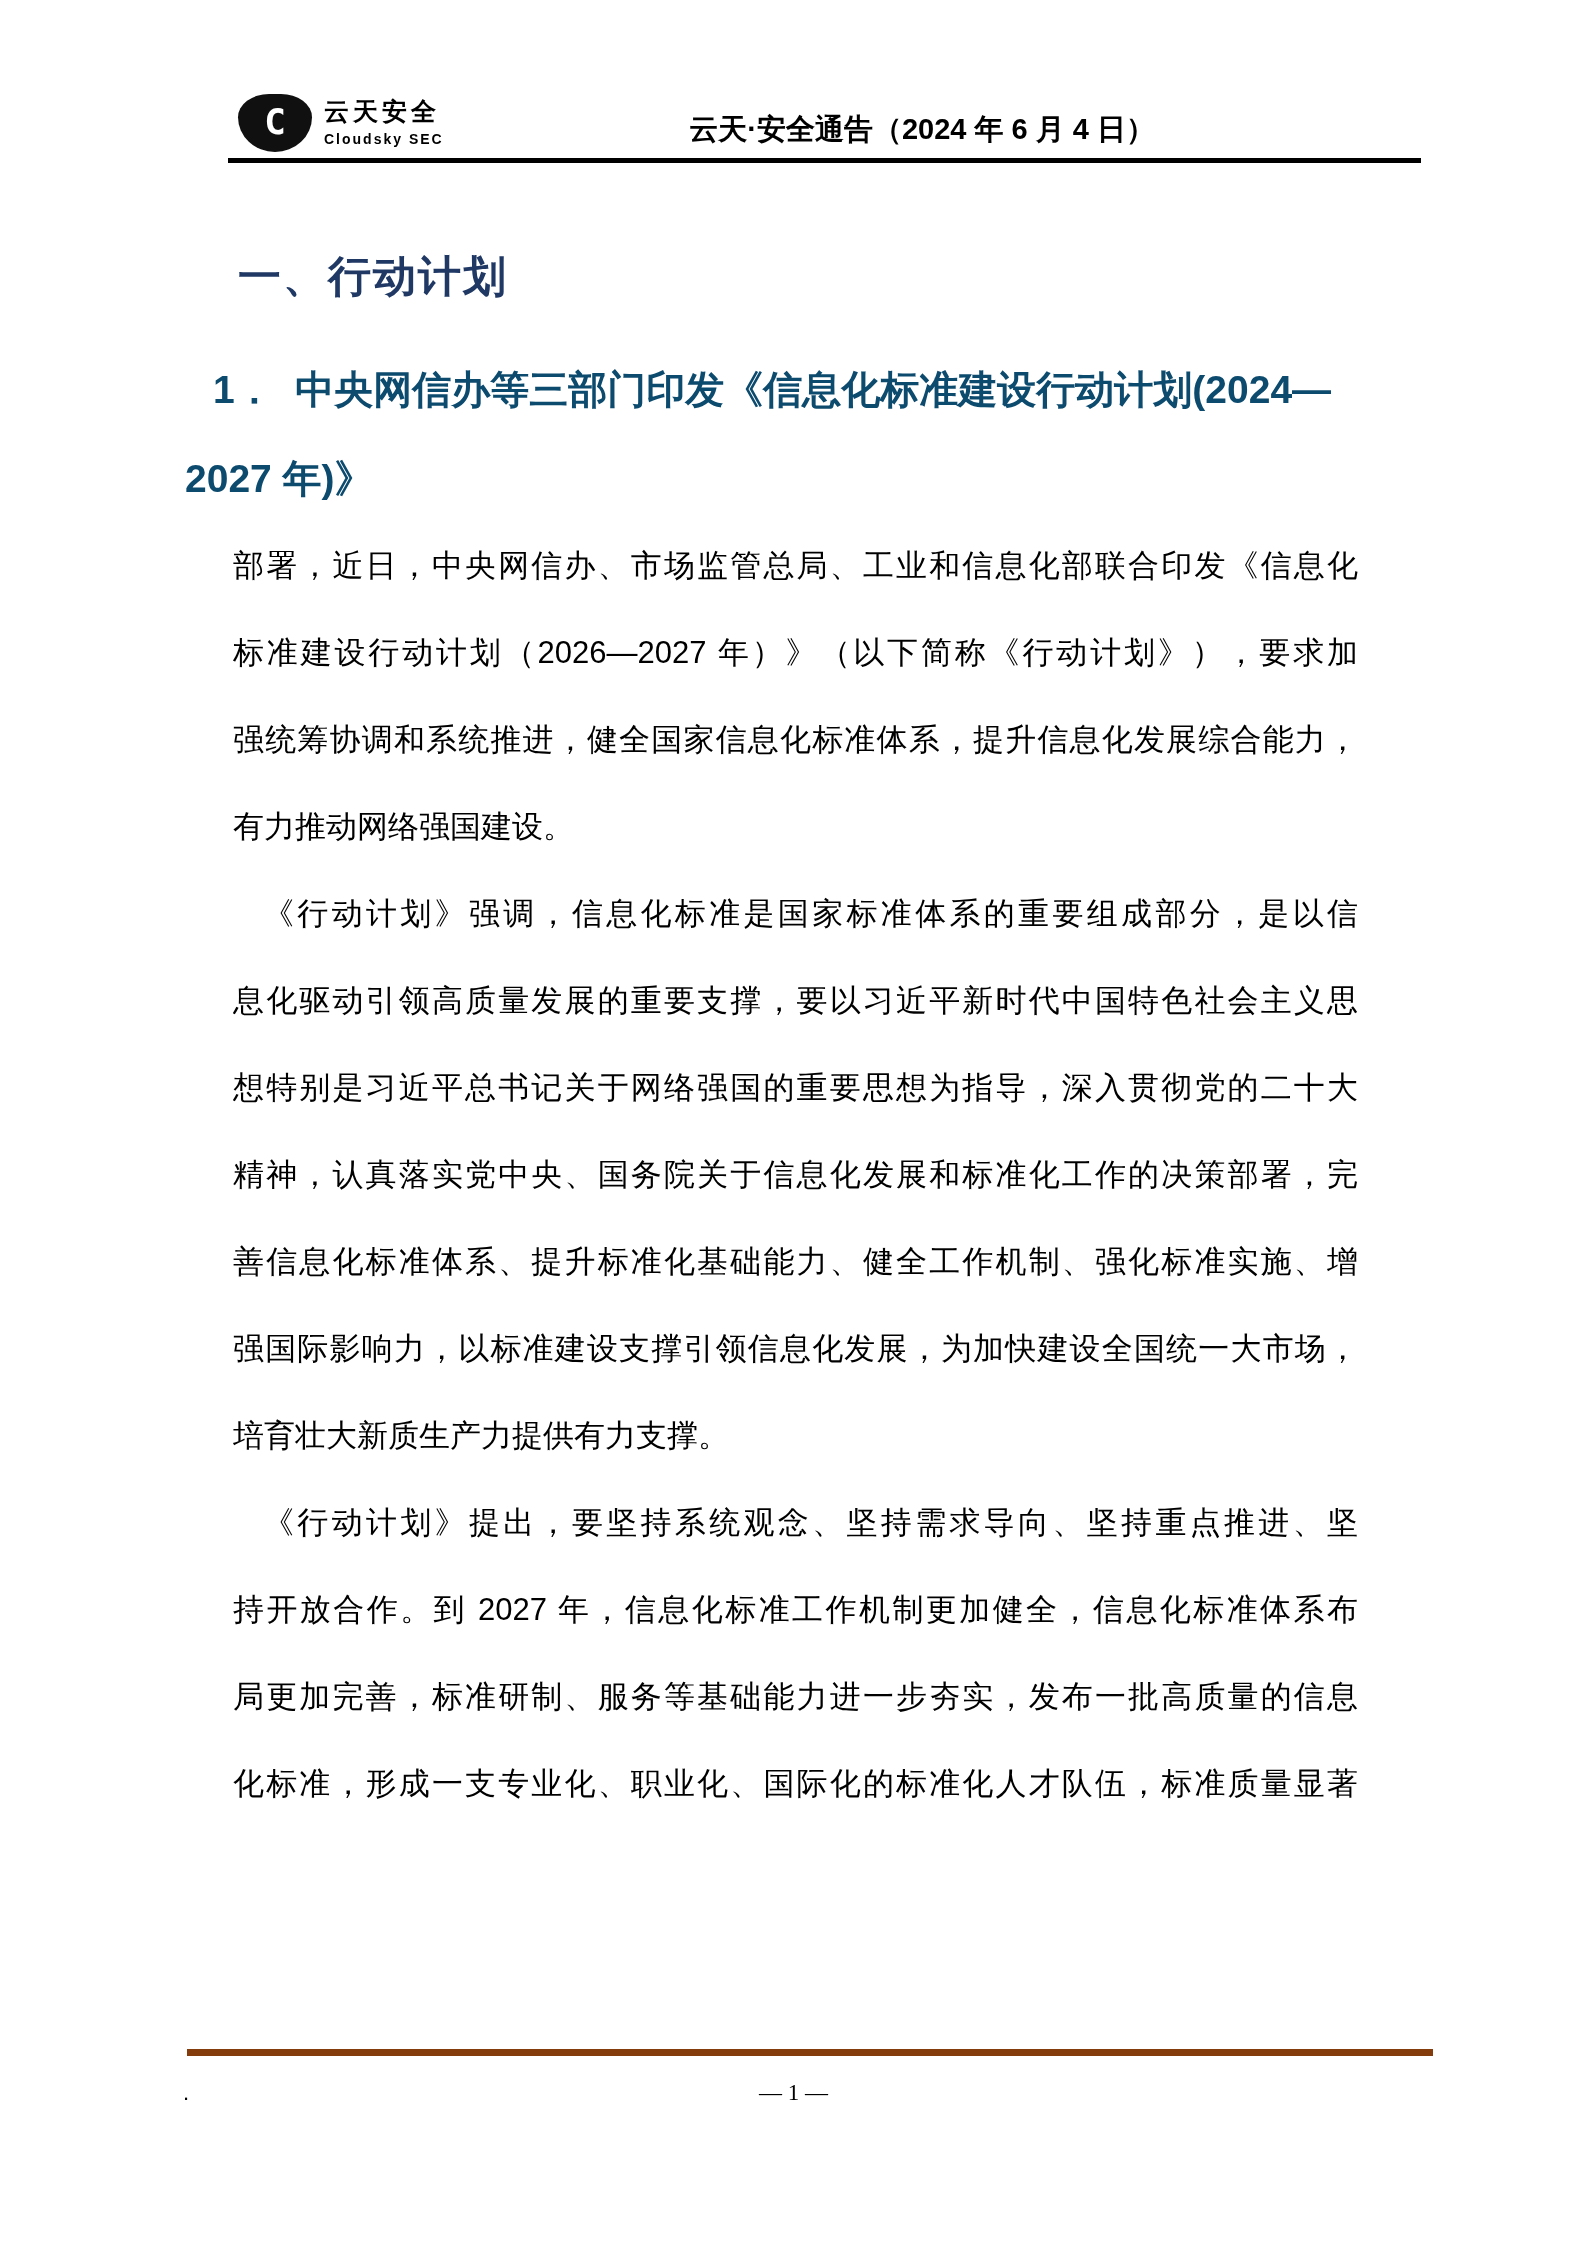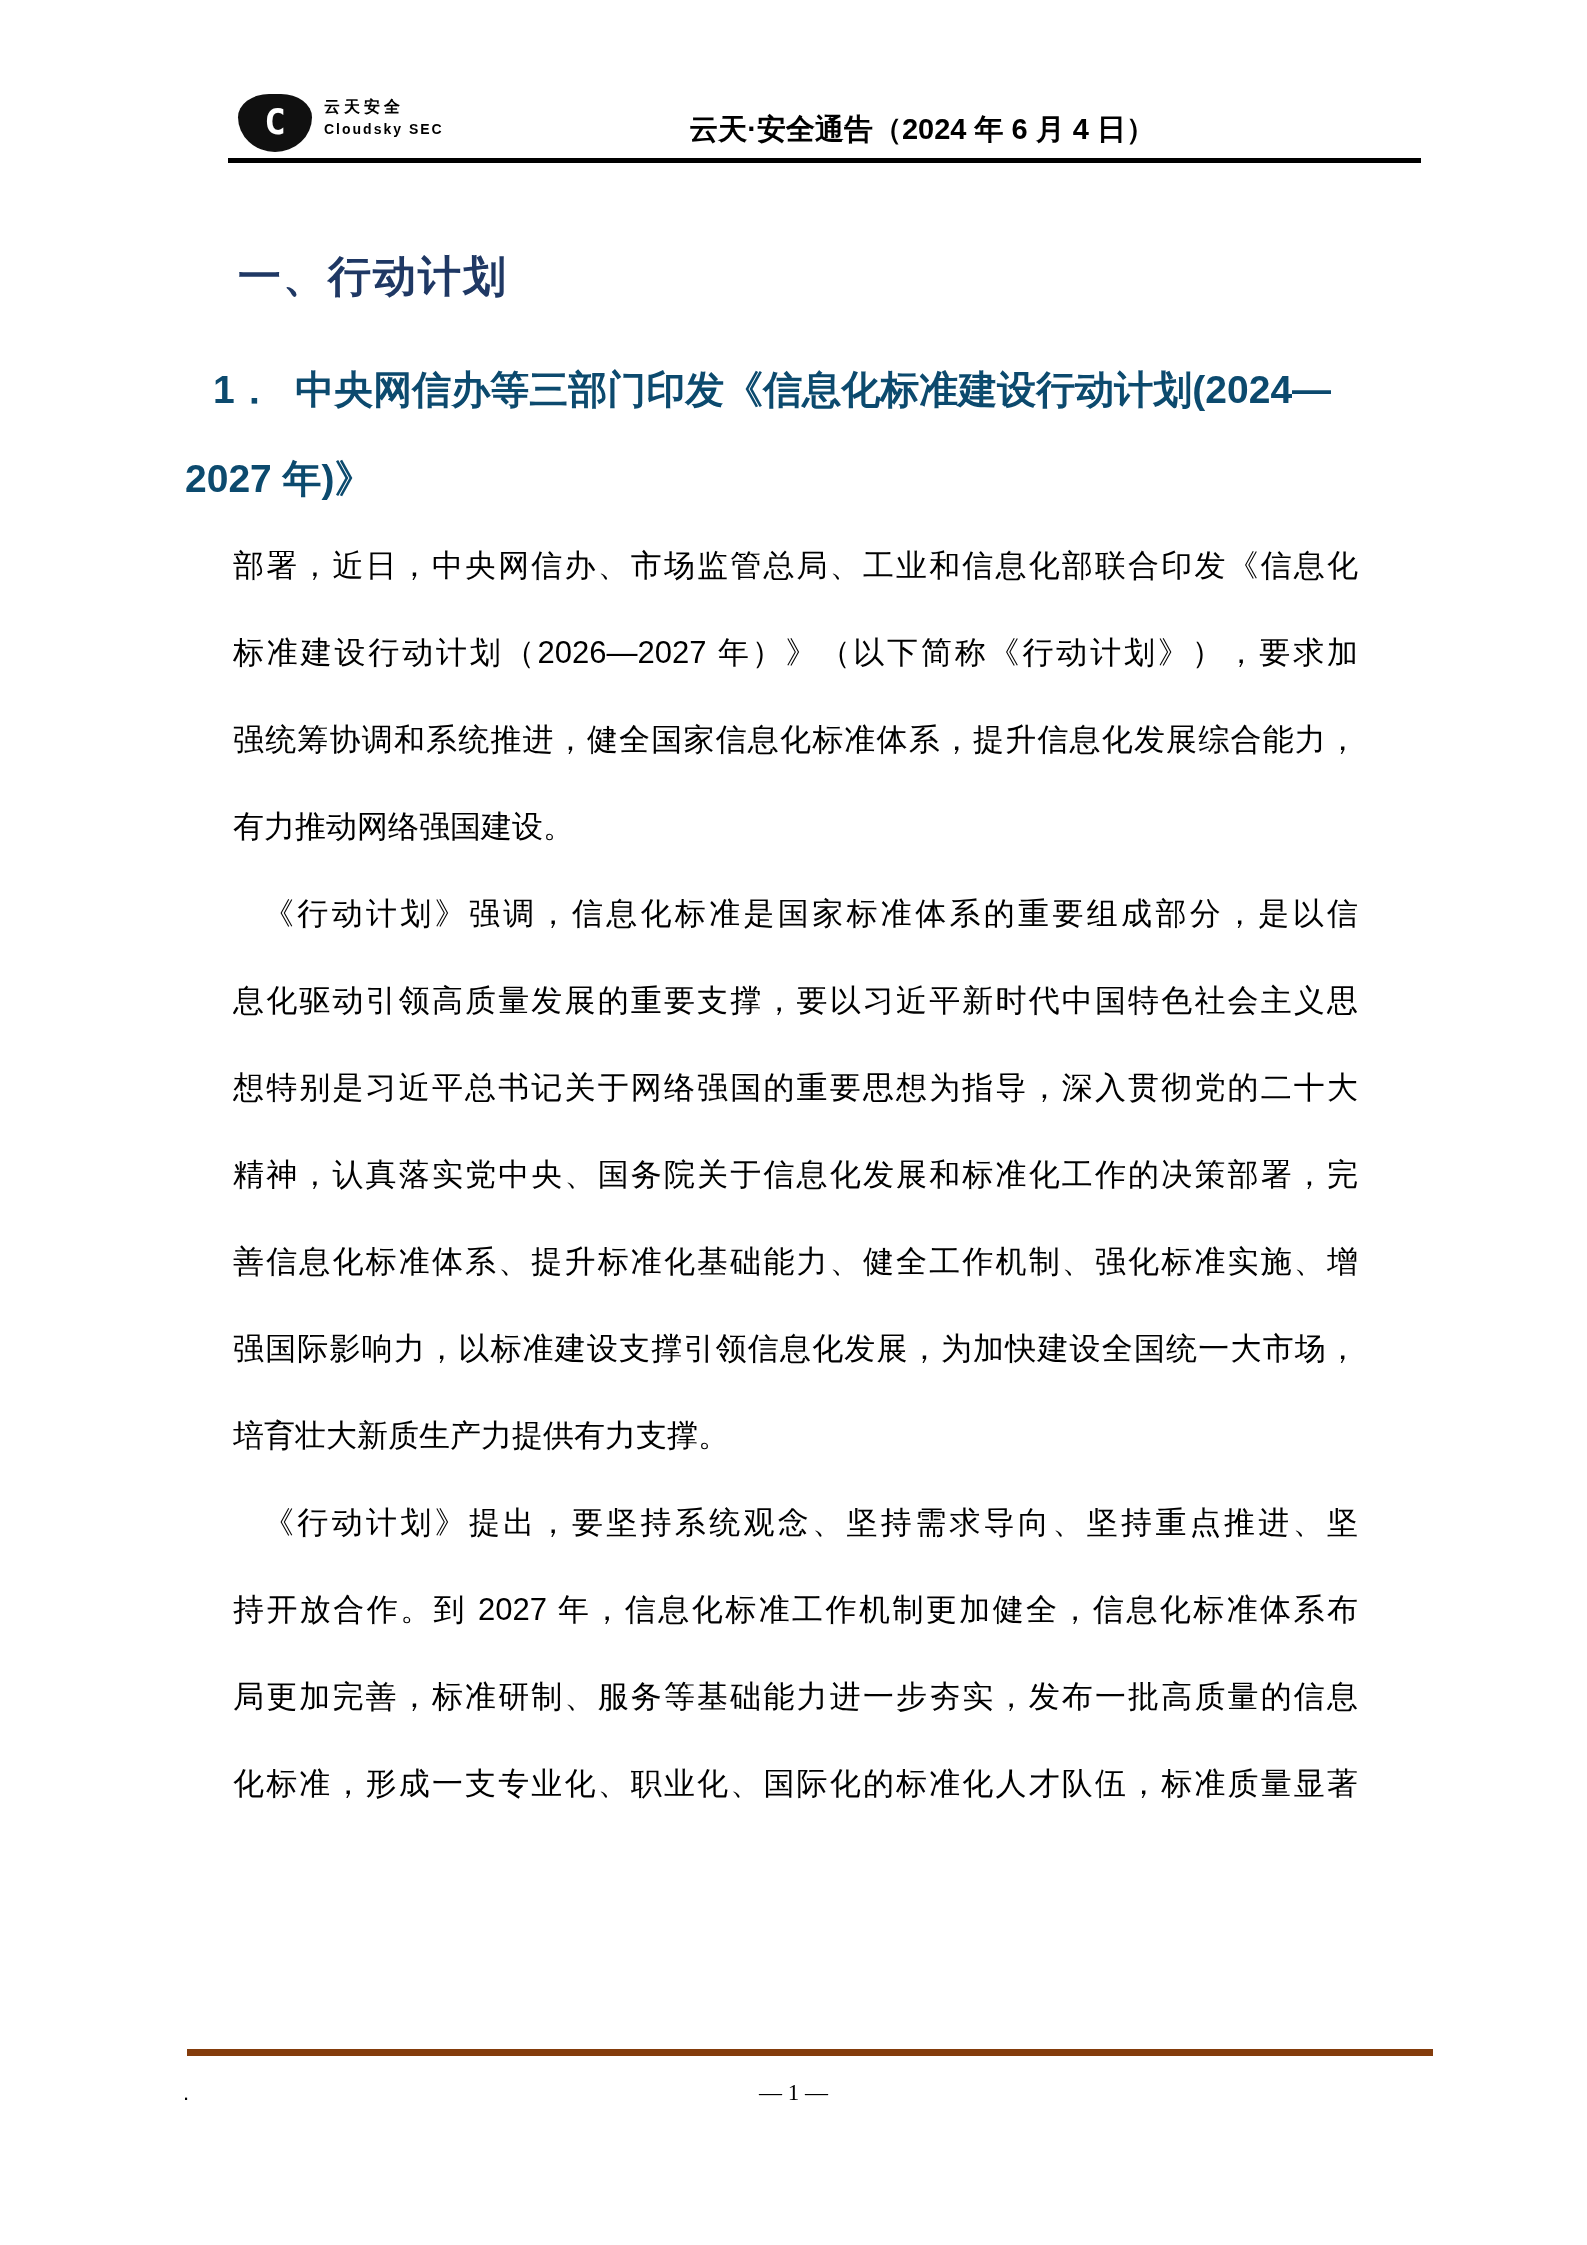--- a/index.html
+++ b/index.html
@@ -14,21 +14,21 @@
   .logo-shield {
     width:74px; height:58px; background:#101010;
     border-radius: 42% 42% 50% 50% / 40% 40% 60% 60%;
     display:flex; align-items:center; justify-content:center;
   }
   .logo-shield span {
     color:#fff; font-family:"DejaVu Sans Mono", monospace;
     font-size:36px; font-weight:bold; line-height:1; margin-top:-2px;
   }
   .brand { margin-left:12px; padding-top:4px; }
-  .brand-cn { font-size:16px; font-weight:bold; letter-spacing:4px; line-height:1.1; }
+  .brand-cn { font-size:25px; font-weight:bold; letter-spacing:4px; line-height:1.1; }
   .brand-en { font-size:14px; font-weight:bold; letter-spacing:2px; margin-top:5px; }
 
   .header-title {
     position:absolute; top:110px; left:0; width:1155px; text-align:right;
     font-family:Liberation Sans, sans-serif; font-weight:bold; font-size:29px;
     white-space:pre-wrap;
   }
   .header-rule { position:absolute; left:228px; top:158px; width:1193px; height:5px; background:#000; }
 
   

